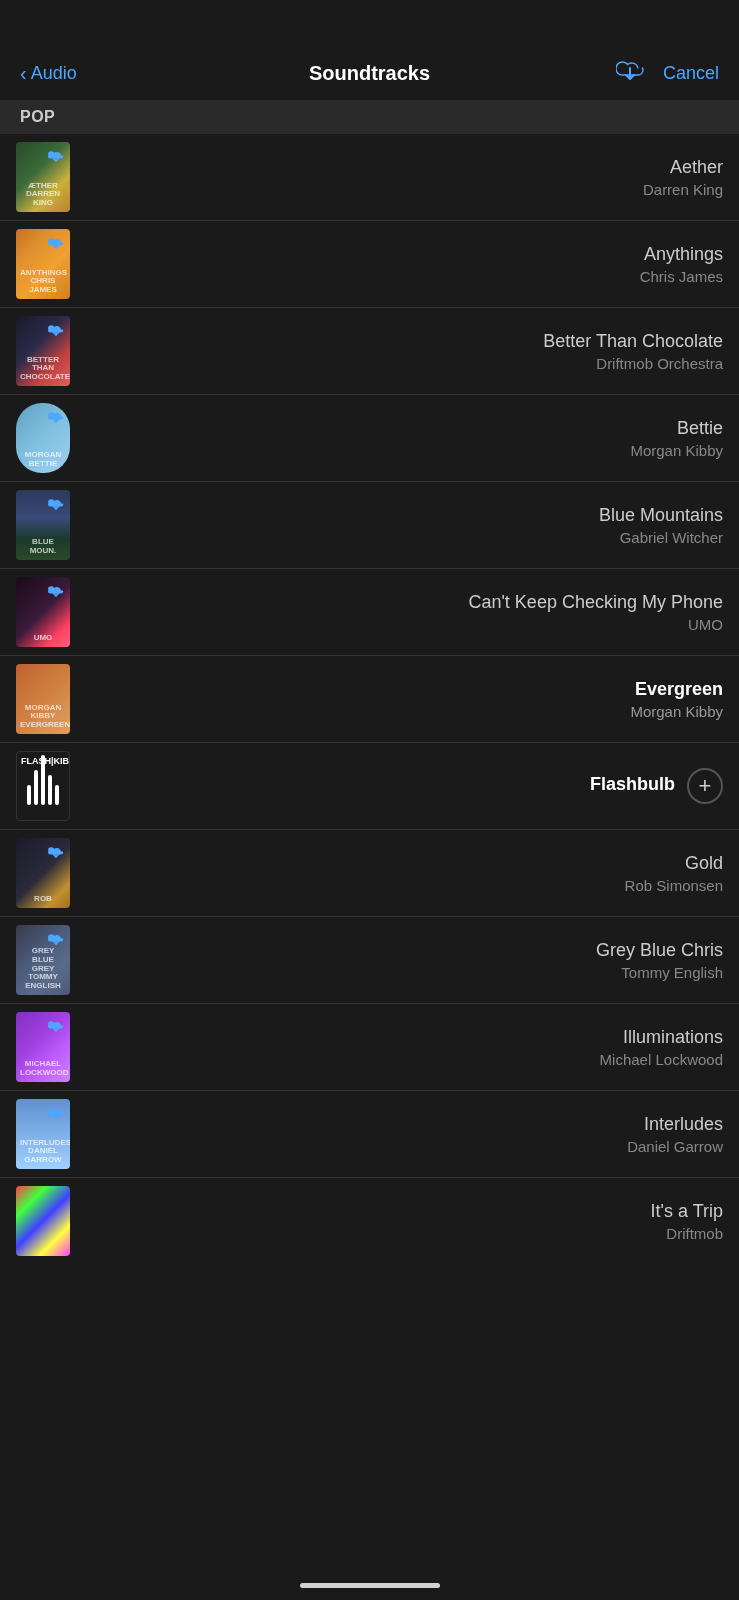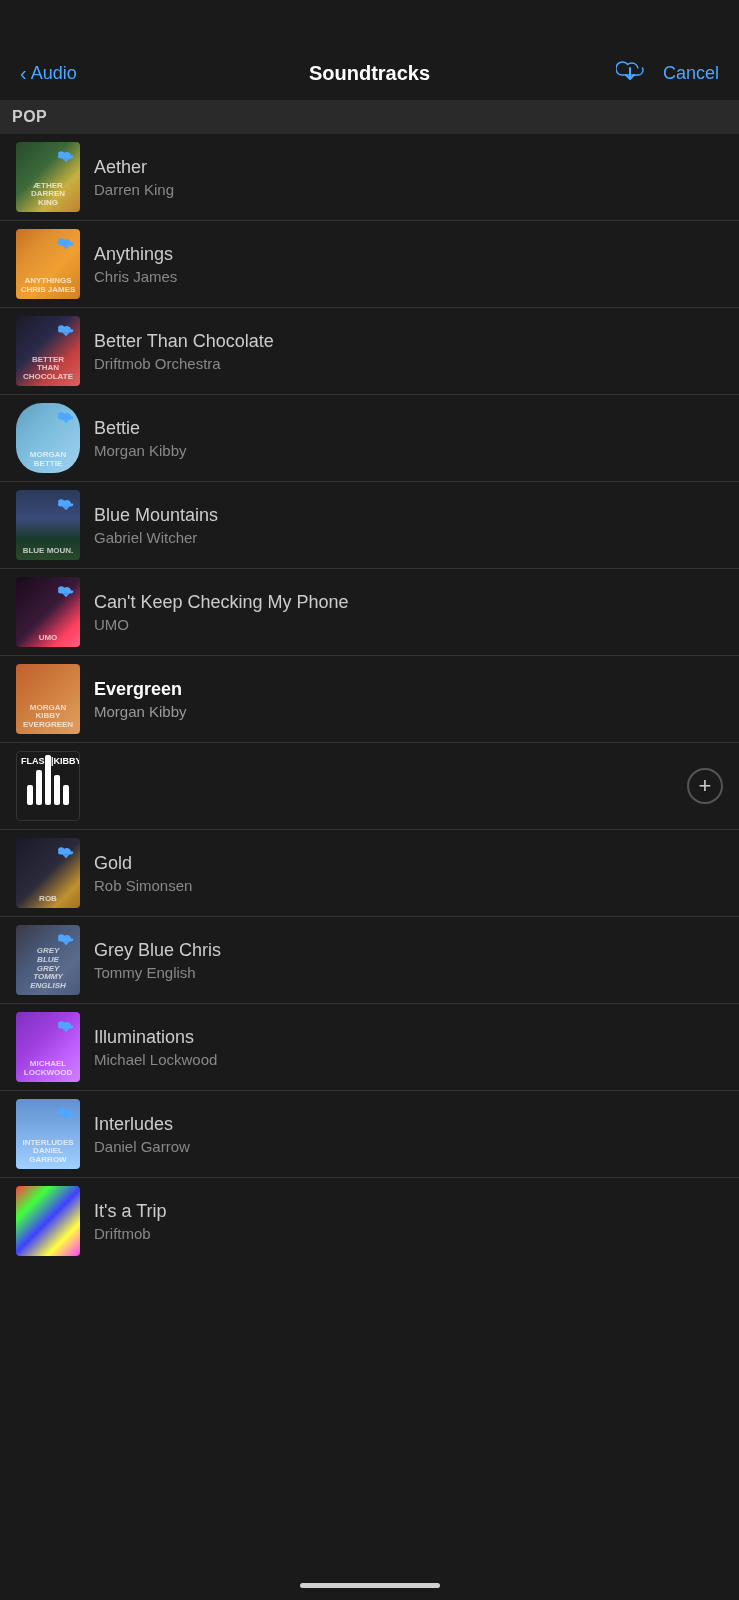--- a/index.html
+++ b/index.html
@@ -66,21 +66,21 @@
 
     .nav-cancel {
       color: #4da6ff;
       font-size: 18px;
       cursor: pointer;
     }
 
     
     .section-header {
       background: #2a2a2a;
-      padding: 8px 12px;
+      padding: 8px 20px;
       font-size: 16px;
       font-weight: 700;
       color: #cccccc;
       letter-spacing: 0.5px;
     }
 
     
     .track-list {
       background: #1a1a1a;
     }
@@ -93,21 +93,21 @@
       cursor: pointer;
       position: relative;
       min-height: 80px;
     }
 
     .track-item:last-child {
       border-bottom: none;
     }
 
     .track-artwork {
-      width: 64px;
+      width: 54px;
       height: 70px;
       border-radius: 4px;
       flex-shrink: 0;
       position: relative;
       overflow: hidden;
       margin-right: 14px;
     }
 
     
     .download-overlay {
@@ -120,20 +120,21 @@
       display: flex;
       align-items: center;
       justify-content: center;
       font-size: 14px;
       z-index: 2;
     }
 
     .track-info {
       flex: 1;
       min-width: 0;
+      text-align: right;
     }
 
     .track-title {
       font-size: 18px;
       font-weight: 400;
       color: #cccccc;
       margin-bottom: 3px;
       white-space: nowrap;
       overflow: hidden;
       text-overflow: ellipsis;
@@ -174,21 +175,21 @@
     
     .artwork-aether { background: linear-gradient(135deg, #2a4a2a 0%, #3a6a3a 40%, #c8b040 70%, #c08030 100%); }
     .artwork-anythings { background: linear-gradient(135deg, #c87020 0%, #e09030 30%, #f0a030 60%, #d08020 100%); }
     .artwork-chocolate { background: linear-gradient(135deg, #1a1a2a 0%, #2a2a4a 40%, #c04040 70%, #e06060 100%); }
     .artwork-bettie { background: linear-gradient(135deg, #60a0c0 0%, #80c0e0 50%, #a0d0f0 100%); border-radius: 26px; }
     .artwork-blue-mountains { background: linear-gradient(180deg, #2a3a5a 0%, #3a4a7a 40%, #1a3a2a 70%, #2a4a2a 100%); }
     .artwork-umo { background: linear-gradient(135deg, #1a0a1a 0%, #3a1a3a 50%, #ff4060 80%, #ff6080 100%); }
     .artwork-evergreen { background: linear-gradient(135deg, #c06030 0%, #d08040 50%, #e0a060 100%); }
     .artwork-flashbulb { background: #1a1a1a; border: 1px solid #333; }
     .artwork-gold { background: linear-gradient(135deg, #1a1a2a 0%, #2a2a3a 50%, #c09030 80%, #a07020 100%); }
-    .artwork-grey-blue-grey { background: linear-gradient(135deg, #3a3a4a 0%, #4a5a7a 40%, #5a6a8a 70%, #4a5a7a 100%); font-style: italic; }
+    .artwork-grey-blue-grey { background: linear-gradient(135deg, #3a3a4a 0%, #4a5a7a 40%, #5a6a8a 70%, #4a5a7a 100%); }
     .artwork-illuminations { background: linear-gradient(135deg, #8030c0 0%, #a040e0 40%, #c060ff 70%, #d080ff 100%); }
     .artwork-interludes { background: linear-gradient(180deg, #6090d0 0%, #80b0e8 50%, #a0d0ff 100%); }
     .artwork-trip { background: linear-gradient(135deg, #ff4040 0%, #40ff40 25%, #4040ff 50%, #ffff40 75%, #ff40ff 100%); }
 
     
     .flashbulb-bars {
       display: flex;
       align-items: flex-end;
       justify-content: center;
       gap: 3px;
@@ -382,20 +383,21 @@
         <div class="flashbulb-bars">
           <div class="flashbulb-bar" style="height: 20px;"></div>
           <div class="flashbulb-bar" style="height: 35px;"></div>
           <div class="flashbulb-bar" style="height: 50px;"></div>
           <div class="flashbulb-bar" style="height: 30px;"></div>
           <div class="flashbulb-bar" style="height: 20px;"></div>
         </div>
         <div style="position: absolute; top: 4px; left: 4px; font-size: 9px; color: rgb(255, 255, 255); font-weight: 700;">FLASH|KIBBY</div>
       </div>
       <div class="track-info">
+        <div class="track-title selected">Flashbulb</div>
       </div>
       <div class="track-action">
         <div class="add-button">+</div>
       </div>
     </div>
     <div class="track-item">
       <div class="track-artwork artwork-gold">
         <div class="artwork-text" style="white-space: pre-wrap;">Rob</div>
         <div class="download-overlay">
           <svg width="16" height="14" viewBox="0 0 16 14" fill="none">

